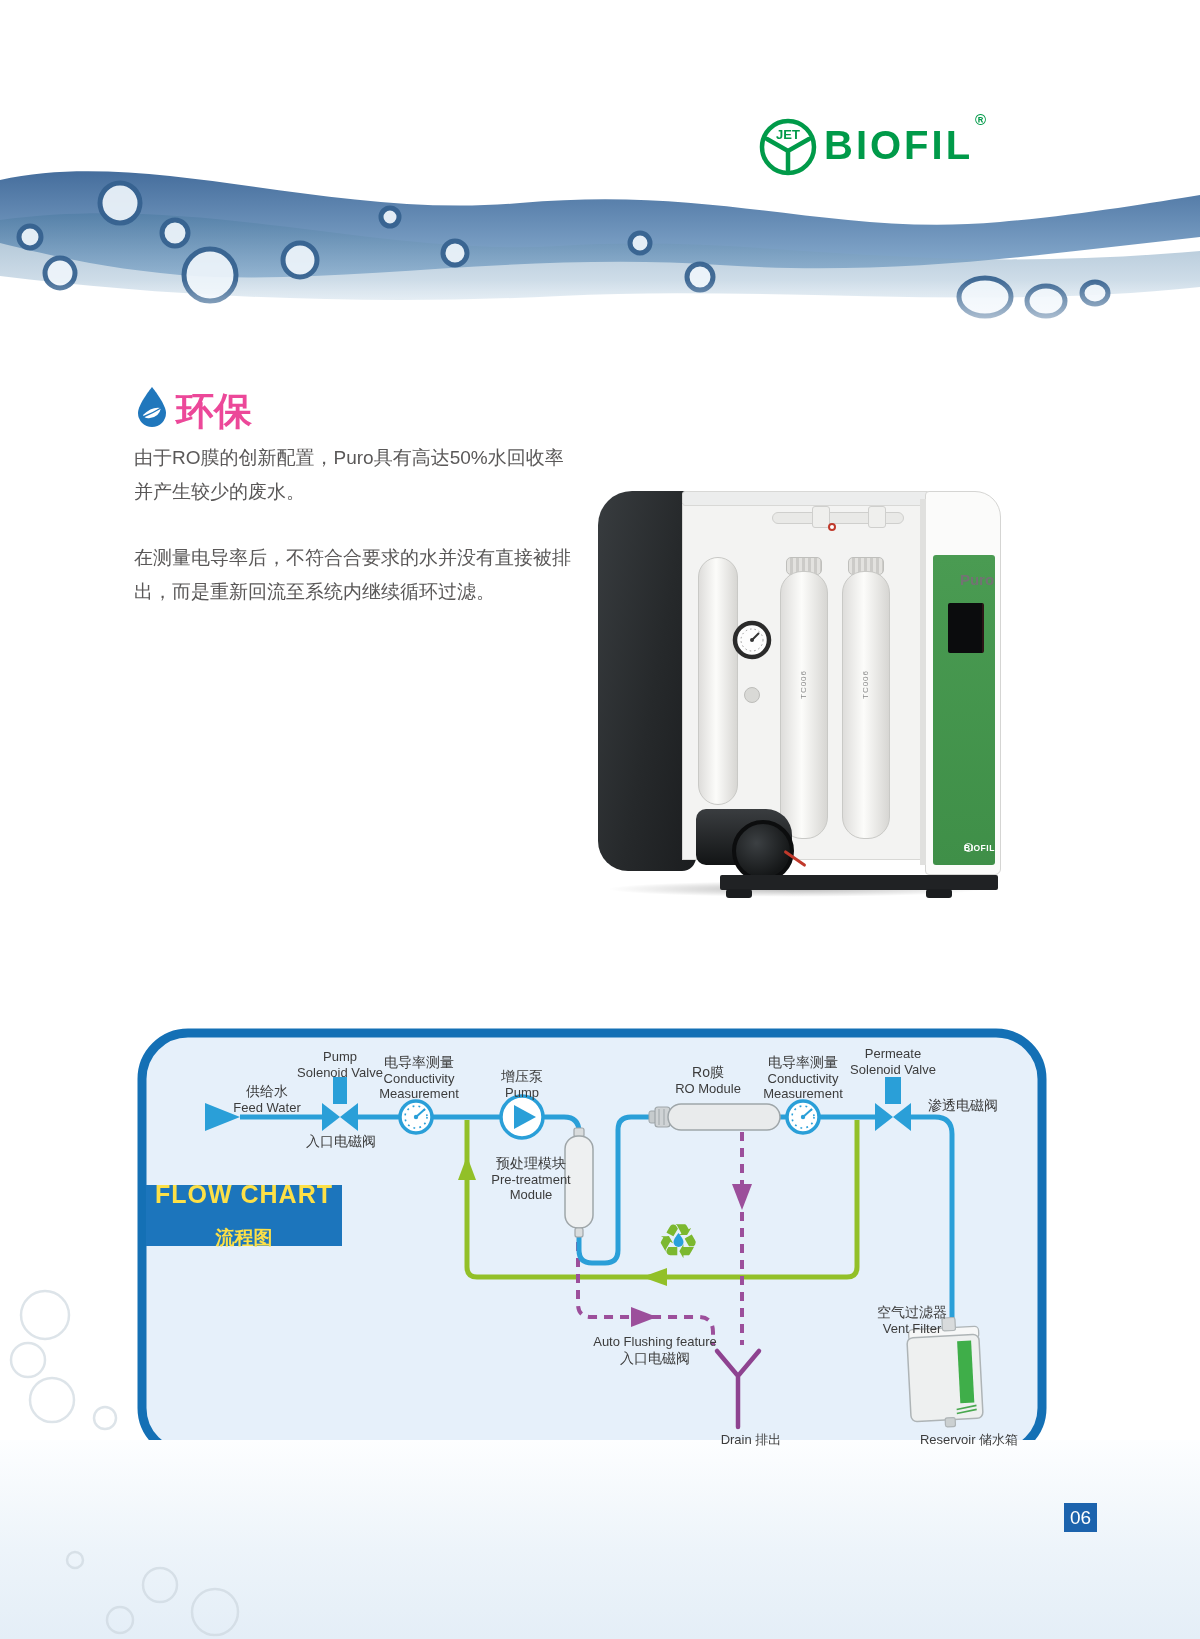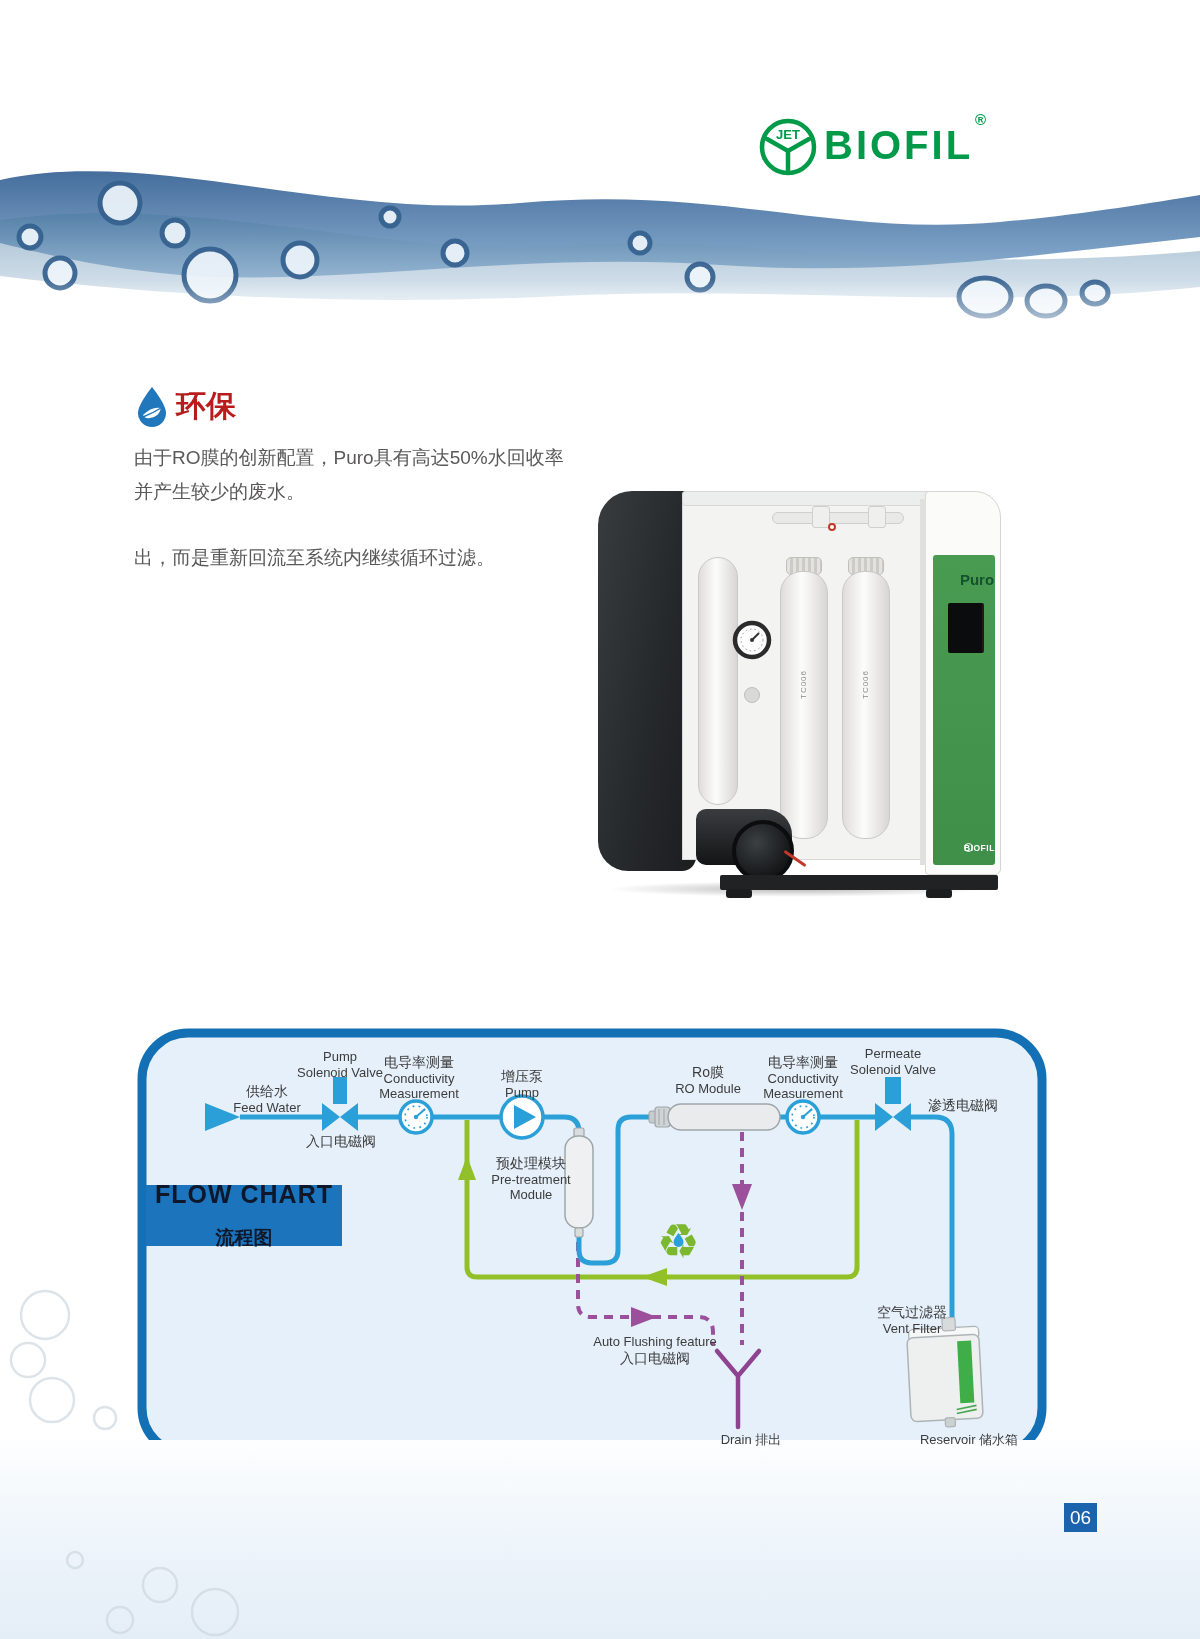--- a/index.html
+++ b/index.html
@@ -6,21 +6,21 @@
   .page{position:relative;width:1200px;height:1639px;background:#ffffff;overflow:hidden;
         font-family:"Liberation Sans","DejaVu Sans",sans-serif;color:#404040;}
   .abs{position:absolute;}
 
   
   .brand-logo{position:absolute;left:756px;top:112px;display:flex;align-items:center;gap:4px;}
   .brand-name{font-size:40px;font-weight:800;color:#009a49;letter-spacing:3px;line-height:1;}
   .brand-reg{font-size:15px;font-weight:700;color:#009a49;vertical-align:top;position:relative;top:-14px;left:2px;}
 
   
-  .eco-title{position:absolute;left:176px;top:386px;font-size:30px;font-weight:700;color:#b91c1c;}
+  .eco-title{position:absolute;left:176px;top:386px;font-size:38px;font-weight:700;color:#ec4899;}
   .para{position:absolute;left:134px;width:480px;font-size:19px;color:#5a5858;line-height:1.78;}
   .para span{display:block;white-space:nowrap;}
 
   
   .machine{position:absolute;left:576px;top:479px;width:426px;height:428px;}
   .machine *{position:absolute;box-sizing:border-box;}
   .m-shadow{left:30px;top:402px;width:380px;height:16px;border-radius:50%;
             background:radial-gradient(ellipse at center,rgba(0,0,0,.28),rgba(0,0,0,0) 70%);}
   .m-side{left:22px;top:12px;width:98px;height:380px;border-radius:34px 10px 14px 30px;
           background:linear-gradient(100deg,#383c3f 0%,#26292b 55%,#1b1d1f 100%);}
@@ -44,35 +44,35 @@
   .m-pumpcap{left:156px;top:341px;width:62px;height:62px;border-radius:50%;border:4px solid #0c0d0e;
              background:radial-gradient(circle at 38% 35%,#3c4043,#141617 72%);}
   .m-wire{left:206px;top:378px;width:26px;height:3px;background:#c0392b;border-radius:2px;transform:rotate(35deg);}
   .m-base{left:144px;top:396px;width:278px;height:15px;background:#202224;border-radius:2px;}
   .m-foot{top:410px;width:26px;height:9px;background:#1b1d1f;border-radius:3px;}
   .m-right{left:349px;top:12px;width:76px;height:384px;background:#fbfbfa;border:1px solid #d5d5d3;
            border-radius:4px 26px 6px 4px;}
   .m-hinge{left:344px;top:20px;width:6px;height:366px;background:#e0e0de;}
   .m-green{left:357px;top:76px;width:62px;height:310px;border-radius:3px;
            background:linear-gradient(180deg,#4a9b52,#3f8f48);}
-  .m-puro{left:357px;top:92px;width:72px;text-align:center;font-size:15px;font-weight:700;color:#14532d;padding-left:16px;}
+  .m-puro{left:357px;top:92px;width:72px;text-align:center;font-size:15px;font-weight:700;color:#737373;padding-left:16px;}
   .m-display{left:372px;top:124px;width:36px;height:50px;background:#0b0c0d;border-radius:2px;border-right:2px solid #2c1516;}
   .m-biofil{left:357px;top:364px;width:62px;text-align:center;color:#ffffff;font-size:8.5px;font-weight:700;letter-spacing:.5px;}
   .m-biofil .ring{display:inline-block;width:9px;height:9px;border:1.5px solid #fff;border-radius:50%;vertical-align:-1px;margin-right:2px;}
 
   
   .flowchart{position:absolute;left:137px;top:1028px;width:910px;height:432px;}
   .flowchart svg{position:absolute;left:0;top:0;}
   .fc-label{position:absolute;transform:translateX(-50%);text-align:center;line-height:1.2;
             color:#3c3c3c;white-space:nowrap;z-index:3;}
   .fc-label span{display:block;}
   .fc-label .en{font-size:13px;}
   .fc-label .cn{font-size:14px;}
   .fc-titlebox{position:absolute;left:9px;top:157px;width:196px;height:61px;background:#1c75bc;z-index:3;
-               display:flex;flex-direction:column;align-items:center;justify-content:center;color:#0f172a;}
+               display:flex;flex-direction:column;align-items:center;justify-content:center;color:#fde047;}
   .fc-titlebox .t1{font-size:25px;font-weight:800;letter-spacing:1px;}
   .fc-titlebox .t2{font-size:19px;font-weight:700;margin-top:16px;}
   .recycle{position:absolute;left:516px;top:188px;width:50px;height:52px;z-index:2;}
   .recycle .glyph{font-size:48px;line-height:52px;color:#7cb82f;display:block;text-align:center;}
   .recycle svg{position:absolute;left:20px;top:17px;}
 
   .page-num{position:absolute;left:1064px;top:1503px;width:33px;height:29px;background:#1c63ad;color:#ffffff;
             font-size:19px;display:flex;align-items:center;justify-content:center;}
 
   .bottom-band{position:absolute;left:0;top:1440px;width:1200px;height:199px;
@@ -138,20 +138,21 @@
       <path d="M9,32 q10,-4 18,-9" stroke="#2077bc" stroke-width="1.4" fill="none"></path>
     </svg>
   </div>
   <div class="eco-title">环保</div>
 
   <div class="para" style="top:441px;">
     <span>由于RO膜的创新配置，Puro具有高达50%水回收率</span>
     <span>并产生较少的废水。</span>
   </div>
   <div class="para" style="top:541px;">
+    <span>在测量电导率后，不符合合要求的水并没有直接被排</span>
     <span>出，而是重新回流至系统内继续循环过滤。</span>
   </div>
 
   <div class="machine">
     <div class="m-shadow"></div>
     <div class="m-side"></div>
     <div class="m-interior"></div>
     <div class="m-topstrip"></div>
     <div class="m-tube"></div>
     <div class="m-tee" style="left:236px;"></div>

